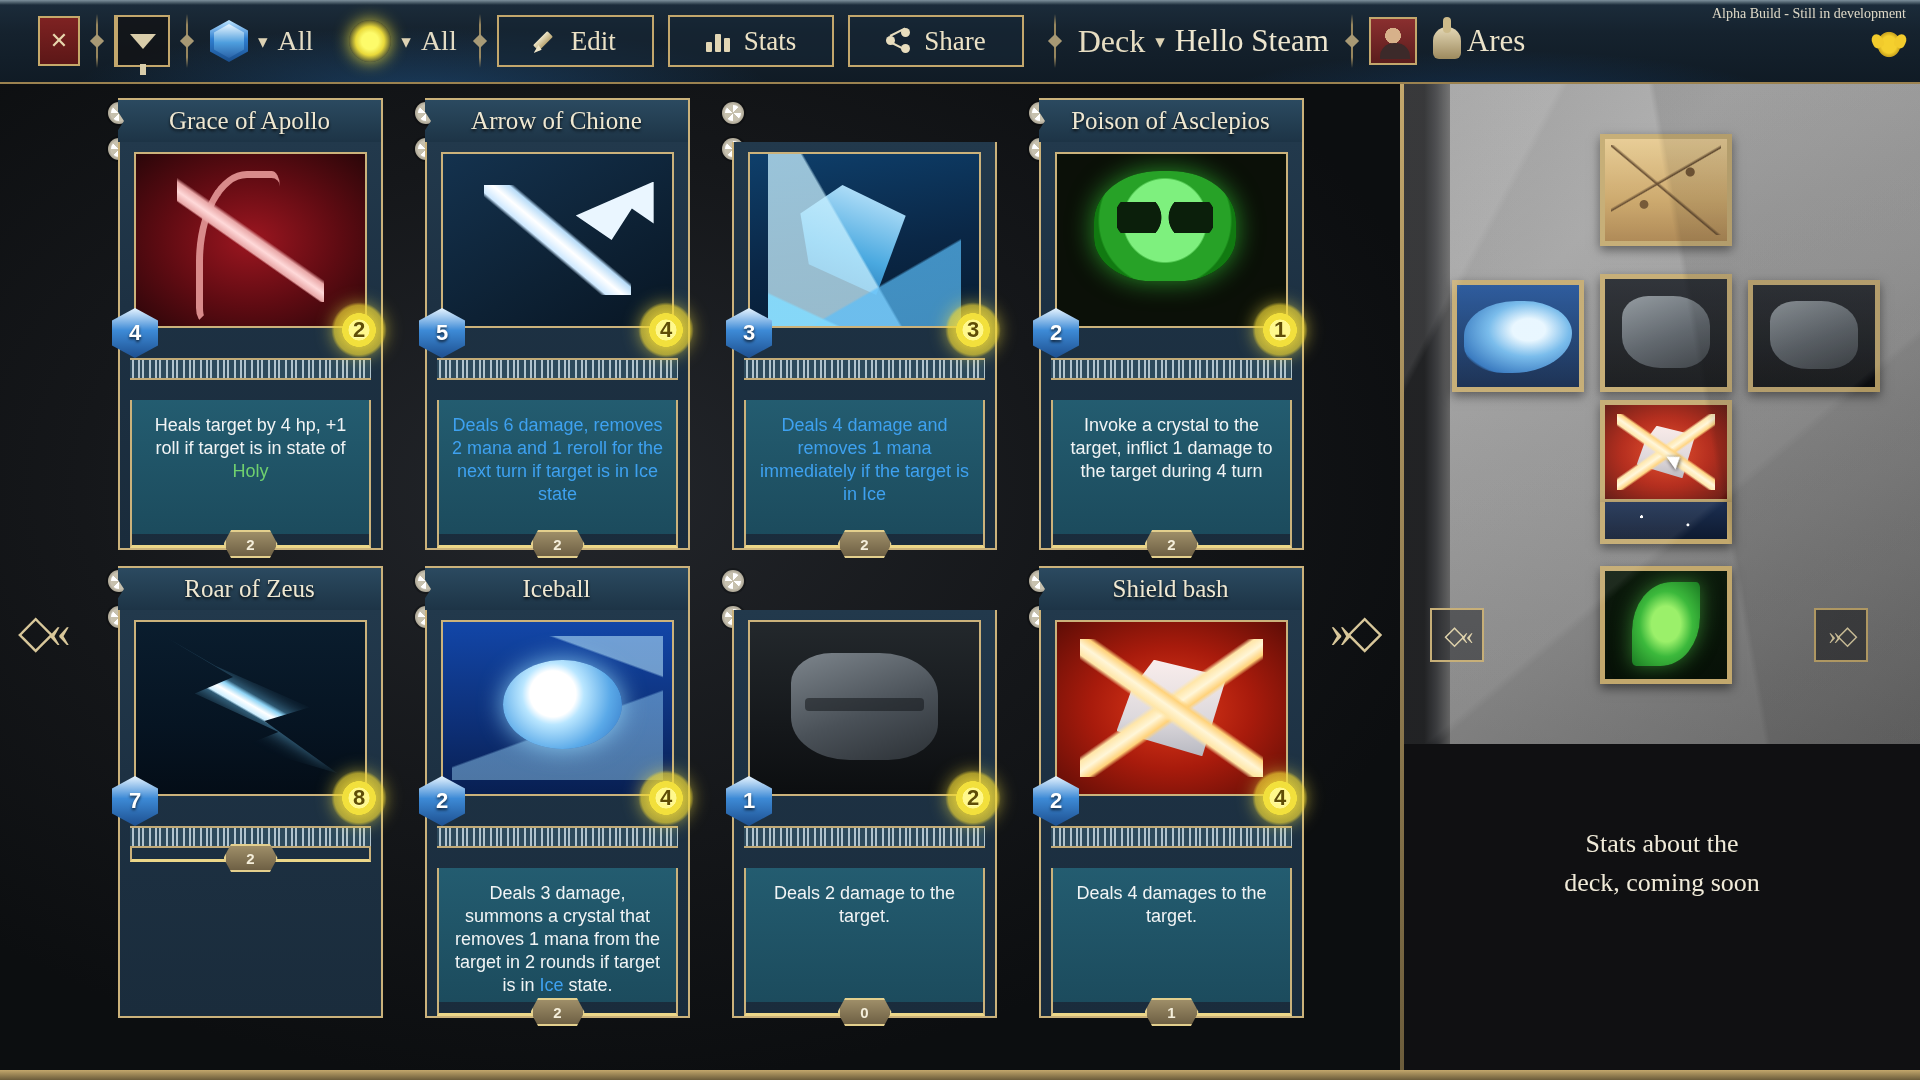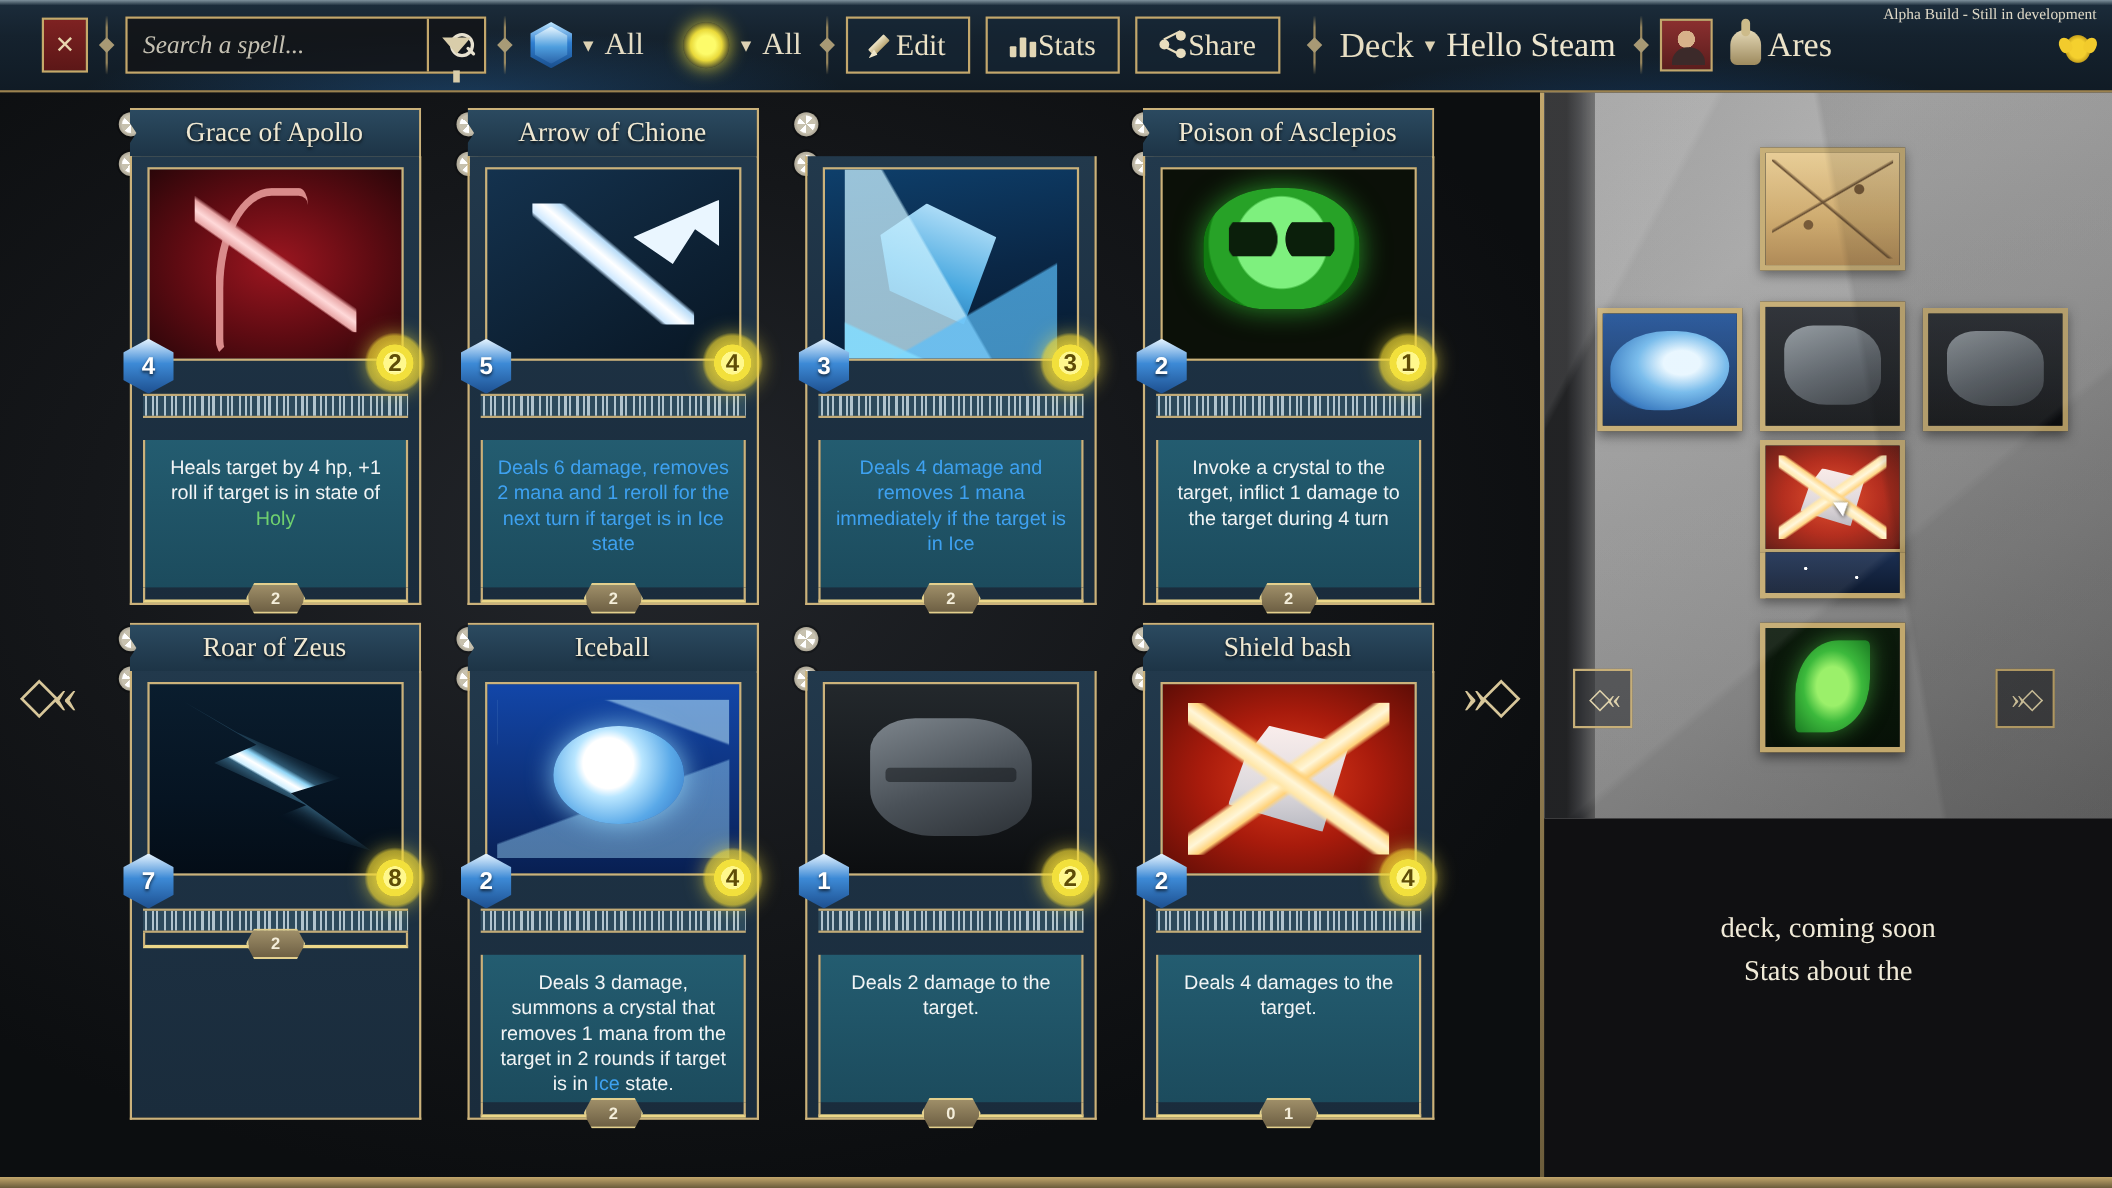--- a/index.html
+++ b/index.html
@@ -91,22 +91,22 @@
   }
   .sun-icon{
     width:42px;height:42px;border-radius:50%;
     background: radial-gradient(circle,#fdfb6a 28%, #e9d93a 48%, rgba(228,200,40,.35) 70%, transparent 76%);
     box-shadow:0 0 16px rgba(240,225,60,.85);
   }
   .chev { color:#ddd2b4; font-size:19px; line-height:1; }
   .drop-label { color:#e4dcc4; font-size:28px; font-family:"Liberation Serif", serif; }
 
   .tb-btn {
-    display:flex;align-items:center;
-    height:52px; padding:0 20px; margin-right:14px;
+    display:flex;align-items:center;gap:12px;
+    height:52px; padding:0 36px; margin-right:14px;
     border:2px solid #c3a76c; background: rgba(22,38,52,.55);
     color:#ece2c6; font-size:27px; font-family:"Liberation Serif", serif;
     cursor:pointer; white-space:nowrap;
   }
   .ic-pencil{width:24px;height:24px;position:relative;transform:rotate(0deg);}
   .ic-pencil::before{content:"";position:absolute;left:4px;top:2px;width:8px;height:20px;background:linear-gradient(90deg,#efe6c8,#b9a572);transform:rotate(45deg);border-radius:1px;}
   .ic-pencil::after{content:"";position:absolute;left:-1px;bottom:0px;width:8px;height:8px;background:#efe6c8;clip-path:polygon(0 100%,100% 60%,60% 0);}
   .ic-bars{width:26px;height:22px;display:flex;align-items:flex-end;gap:3px;}
   .ic-bars i{display:block;width:6px;background:#e2d6b4;border-radius:1px;}
   .ic-share{width:26px;height:26px;position:relative;}
@@ -389,24 +389,20 @@
 <body>
 
 <div id="app">
 
   <div class="topbar">
     <div class="tb-inner">
       <div class="close-btn">✕</div>
       <div class="tb-sep"></div>
 
       <div class="search-wrap">
-        <div class="search-field">
-          <input type="text" placeholder="Search a spell..." style="">
-          <span class="mag"></span>
-        </div>
         <div class="filter-btn">
           <span class="funnel"></span>
         </div>
       </div>
 
       <div class="tb-sep"></div>
 
       <div class="drop">
         <span class="hex-blue"></span>
         <span class="chev">▾</span>
@@ -658,19 +654,19 @@
         <div class="th-inner nightsky"></div>
       </div>
       <div class="thumb" style="left:196px;top:482px;width:132px;height:118px;">
         <div class="th-inner leaf"></div>
       </div>
       <div class="cursor-arrow" style="left:266px;top:368px;"></div>
       <div class="deck-nav" style="left:26px;top:524px;">◇«</div>
       <div class="deck-nav" style="left:410px;top:524px;">»◇</div>
     </div>
     <div class="stats-note">
+      <div>Stats about the</div>
       <div>deck, coming soon</div>
-      <div>Stats about the</div>
     </div>
   </div>
 
   <div class="bottom-strip"></div>
 </div>
 
 </body></html>

